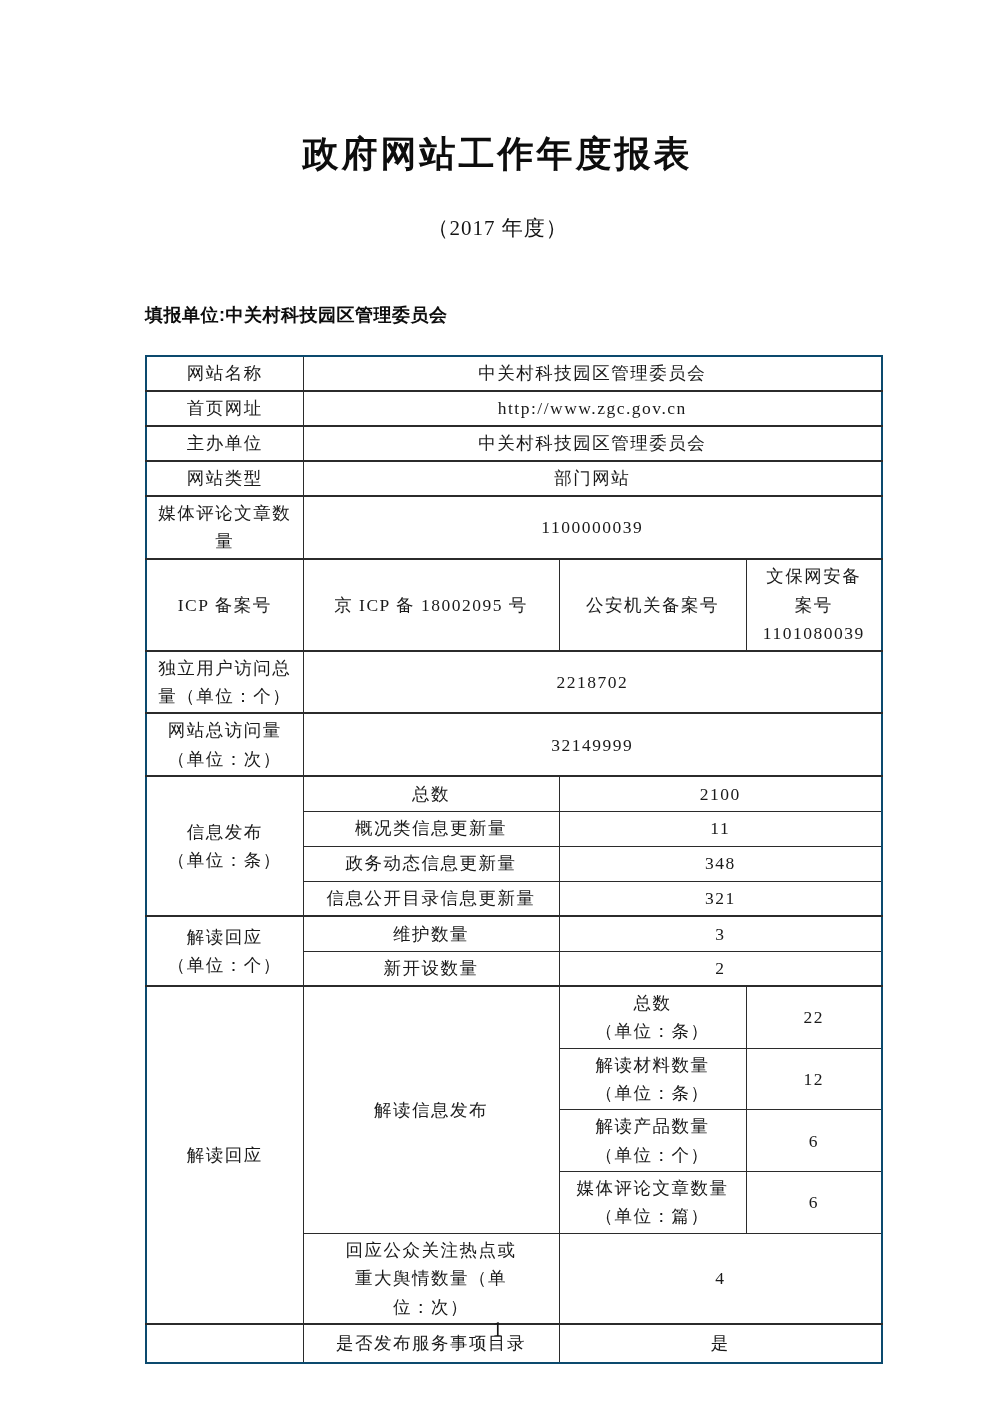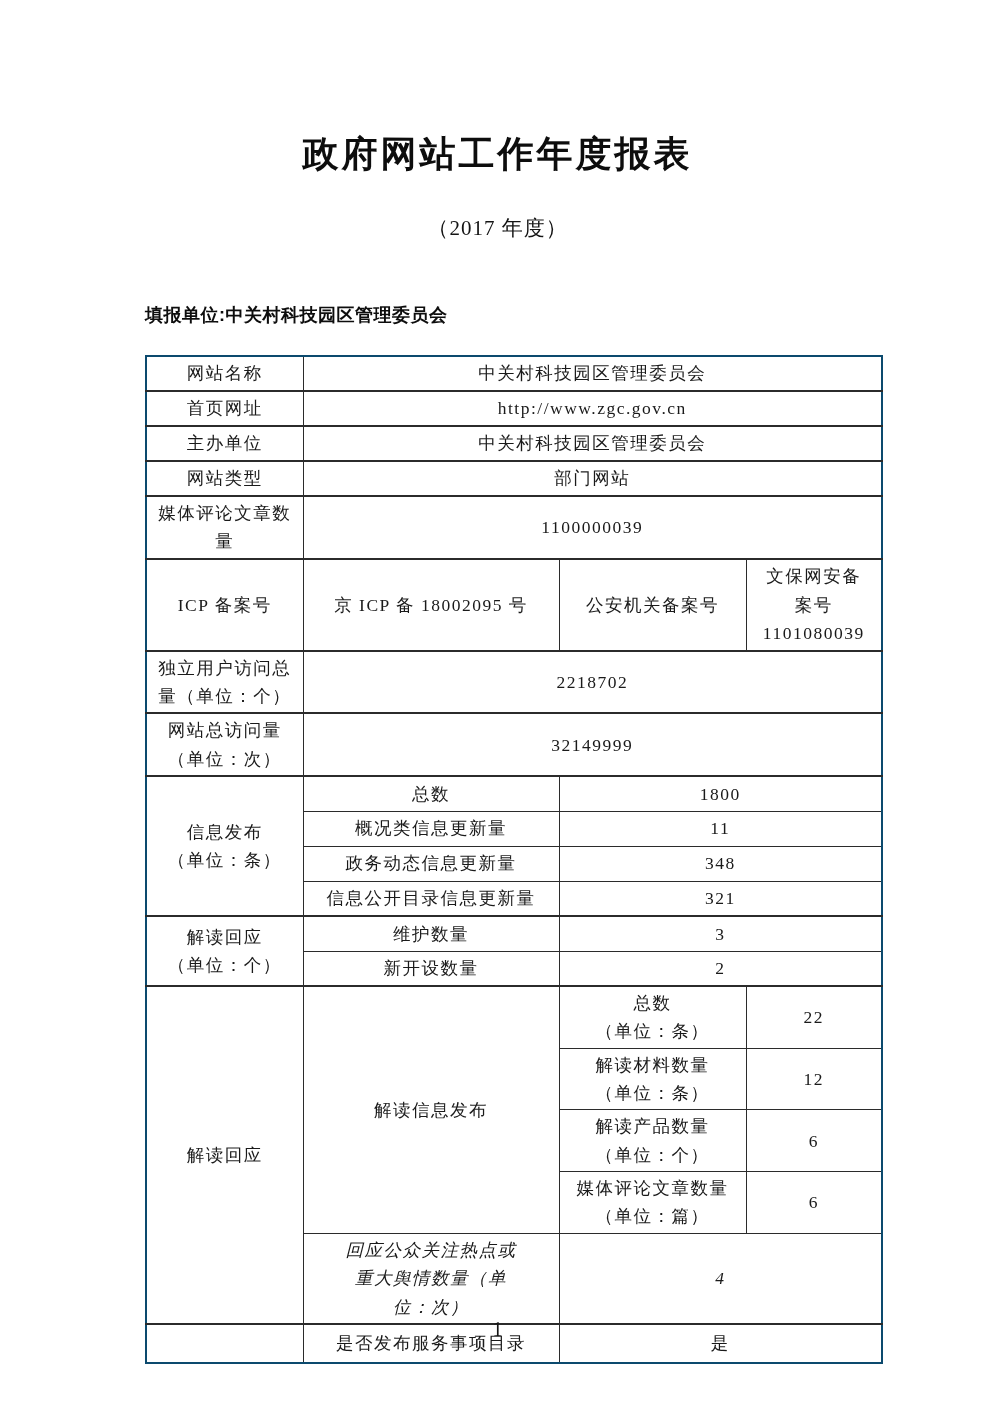--- a/index.html
+++ b/index.html
@@ -73,21 +73,21 @@
   }
   tr.mj > td { border-top-width: 2px; }
   col.c1 { width: 157px; }
   col.c2 { width: 256px; }
   col.c3 { width: 187px; }
   col.c4 { width: 136px; }
   tr.r35 { height: 35px; }
   tr.r92 { height: 92px; }
   tr.r60 { height: 60px; font-family: Liberation Serif, serif; }
   tr.r57 { height: 57px; }
-  tr.r86 { height: 86px; font-style: italic; }
+  tr.r86 { height: 86px; }
   tr.r39 { height: 39px; }
   .blk { display: block; }
   .narrow-100 { display: inline-block; max-width: 100px; }
   .narrow-178 { display: inline-block; max-width: 178px; }
   .page-number {
     position: absolute;
     top: 1318px;
     left: 0;
     width: 100%;
     text-align: center;
@@ -157,21 +157,21 @@
       <td>网站总访问量（单位：次）</td>
       <td colspan="3">32149999</td>
     </tr>
 
     <tr class="r35 mj">
       <td rowspan="4">
         <span class="blk">信息发布</span>
         <span class="blk">（单位：条）</span>
       </td>
       <td>总数</td>
-      <td colspan="2">1800</td>
+      <td colspan="2">2100</td>
     </tr>
     <tr class="r35">
       <td>概况类信息更新量</td>
       <td colspan="2">11</td>
     </tr>
     <tr class="r35">
       <td>政务动态信息更新量</td>
       <td colspan="2">348</td>
     </tr>
     <tr class="r35">

